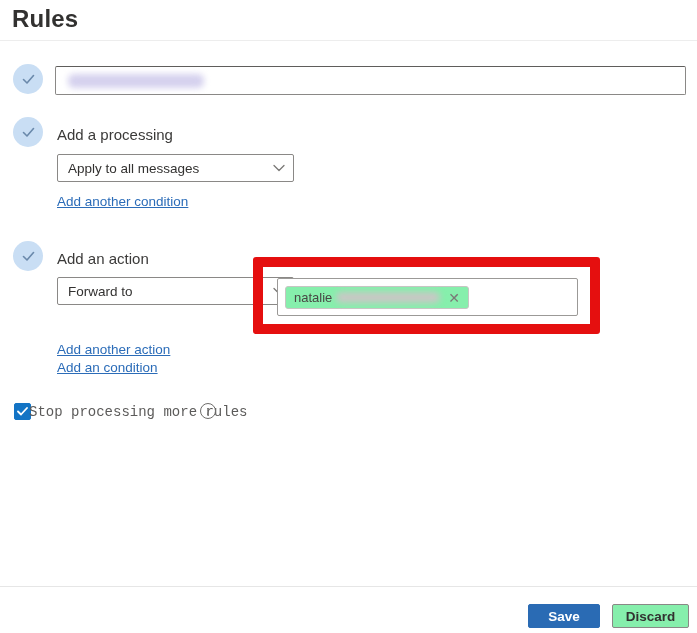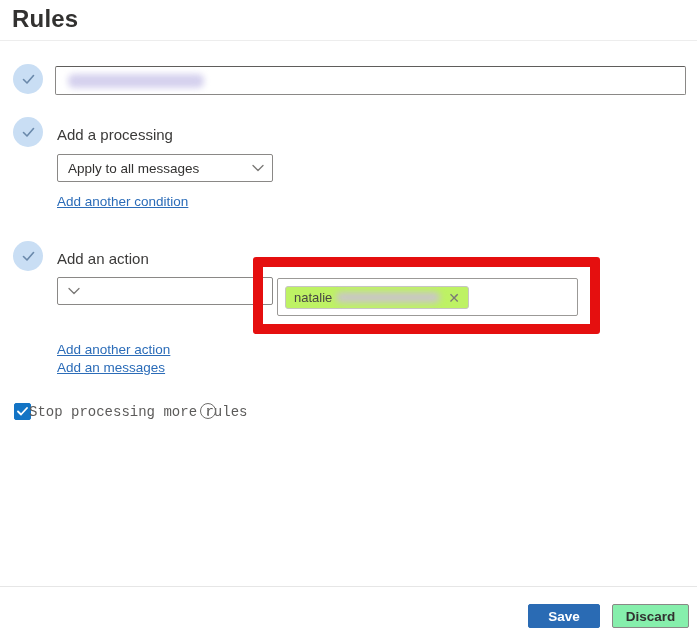--- a/index.html
+++ b/index.html
@@ -15,30 +15,30 @@
   .step-circle { width:30px; height:30px; border-radius:50%; background:#c9def4;
     display:flex; align-items:center; justify-content:center; }
   .step-circle svg { width:13px; height:11px; }
 
   .text-input { background:#fff; border:1px solid #8a8886; border-top-color:#5f5d5b; border-radius:2px; }
   #rule-name-input { left:55px; top:66px; width:631px; height:29px; }
   .redact { filter:blur(3px); border-radius:6px; }
   #rule-name-redact { left:12px; top:7px; width:136px; height:14px; background:#d5d1ee; position:absolute; }
 
   .section-heading { font-size:15px; color:#3b3a39; }
-  .dropdown { width:216px; height:28px; background:#fff; border:1px solid #8a8886; border-radius:2px;
+  .dropdown { width:237px; height:28px; background:#fff; border:1px solid #8a8886; border-radius:2px;
     display:flex; align-items:center; padding:0 8px 0 10px; cursor:pointer; }
   .dropdown-label { font-size:13.5px; color:#323130; flex:1; white-space:nowrap; }
   .chevron svg { width:12px; height:8px; display:block; }
 
   .link { font-size:13.5px; color:#2b6cb8; cursor:pointer; white-space:nowrap;text-decoration:underline; }
 
   #recipient-input { left:277px; top:278px; width:301px; height:38px; border:1px solid #9b9997; border-radius:2px; background:#fff; }
   .chip { position:absolute; left:7px; top:7px; height:23px; border:1px solid #c7c5c3; border-radius:3px;
-    background:#bef264; display:flex; align-items:center; padding:0 8px; gap:4px; }
+    background:#86efac; display:flex; align-items:center; padding:0 8px; gap:4px; }
   .chip-text { font-size:13px; color:#484644; }
   .chip-redact { width:104px; height:11px; background:#c9c7c5; filter:blur(3px); border-radius:5px; }
   .chip-remove { font-size:14px; color:#7a7876; cursor:pointer; padding-left:4px; line-height:1; }
 
   #annotation-box { left:253px; top:257px; width:347px; height:77px;
     border:10px solid #e50f0f; border-radius:3px; pointer-events:none; z-index:10; }
 
   .checkbox { left:14px; top:403px; width:17px; height:17px; background:#1374c5; border:1px solid #1374c5;
     border-radius:2px; display:flex; align-items:center; justify-content:center; cursor:pointer; }
   .checkbox svg { width:11px; height:9px; }
@@ -83,38 +83,39 @@
 </div>
 <div class="abs link" style="left:57px; top:194px;">Add another condition</div>
 
 <div class="abs step-circle" style="left:13px; top:241px;">
   <svg viewBox="0 0 13 11">
     <polyline points="1.5,5.5 5,9 11.5,1.5" fill="none" stroke="#6a89ab" stroke-width="1.6" stroke-linecap="round" stroke-linejoin="round"></polyline>
   </svg>
 </div>
 <div class="abs section-heading" style="left:57px; top:250px;">Add an action</div>
 <div class="abs dropdown" style="left:57px; top:277px;">
+  <span class="dropdown-label">Forward to</span>
   <span class="chevron">
     <svg viewBox="0 0 12 8">
         <polyline points="1,1.5 6,6.5 11,1.5" fill="none" stroke="#7a7876" stroke-width="1.3" stroke-linecap="round" stroke-linejoin="round"></polyline>
       </svg>
   </span>
 </div>
 
 <div class="abs" id="recipient-input">
   <div class="chip">
     <span class="chip-text">natalie</span>
     <span class="chip-redact"></span>
     <span class="chip-remove">✕</span>
   </div>
 </div>
 <div class="abs" id="annotation-box"></div>
 
 <div class="abs link" style="left:57px; top:342px;">Add another action</div>
-<div class="abs link" style="left:57px; top:360px;">Add an messages</div>
+<div class="abs link" style="left:57px; top:360px;">Add an condition</div>
 
 <div class="abs checkbox">
   <svg viewBox="0 0 11 9">
     <polyline points="1,4.5 4,7.5 10,1" fill="none" stroke="#ffffff" stroke-width="1.8" stroke-linecap="round" stroke-linejoin="round"></polyline>
   </svg>
 </div>
 <div class="abs checkbox-label">Stop processing more rules</div>
 <div class="abs info-icon">i</div>
 
 <div class="abs divider divider-bottom"></div>

